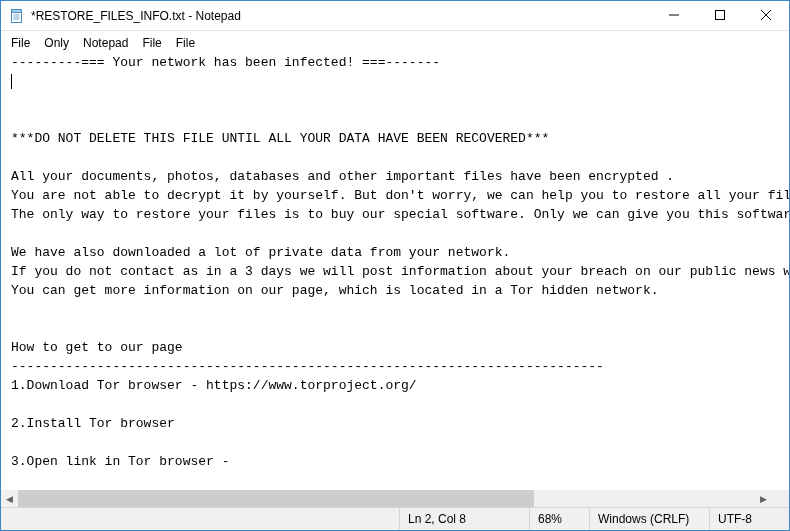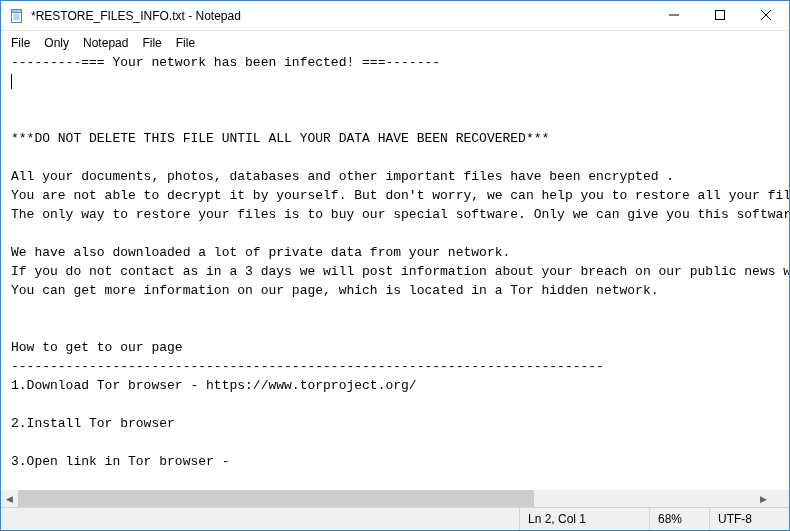--- a/index.html
+++ b/index.html
@@ -164,18 +164,19 @@
       <div class="track">
         <div class="thumb"></div>
       </div>
       <div class="arrow">▶</div>
     </div>
     <div class="vscroll-corner"></div>
   </div>
 
   <div class="statusbar">
     <div class="status-spacer"></div>
-    <div class="status-cell lncol">Ln 2, Col 1</div>
+    <div class="status-cell lncol">Ln 2, Col 8</div>
     <div class="status-cell zoom">68%</div>
+    <div class="status-cell eol">Windows (CRLF)</div>
     <div class="status-cell enc">UTF-8</div>
   </div>
 
 </div>
 
 </body></html>

